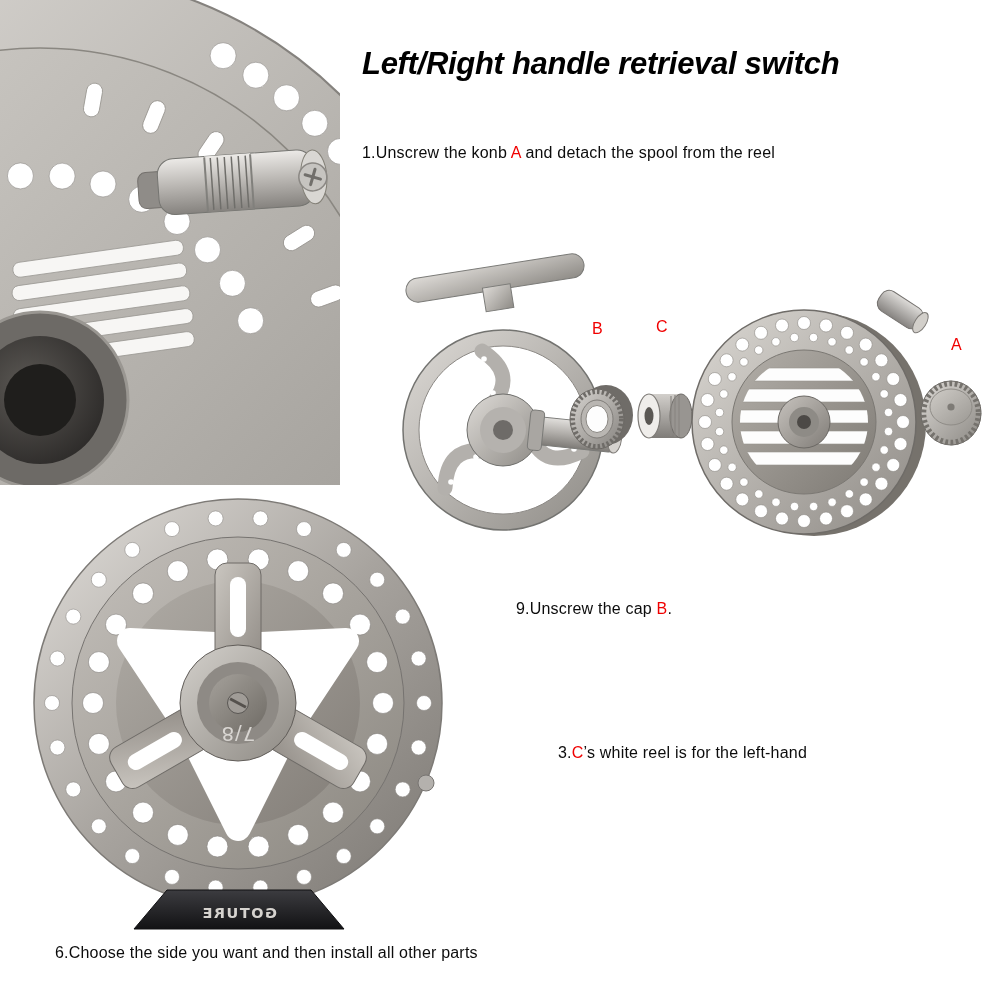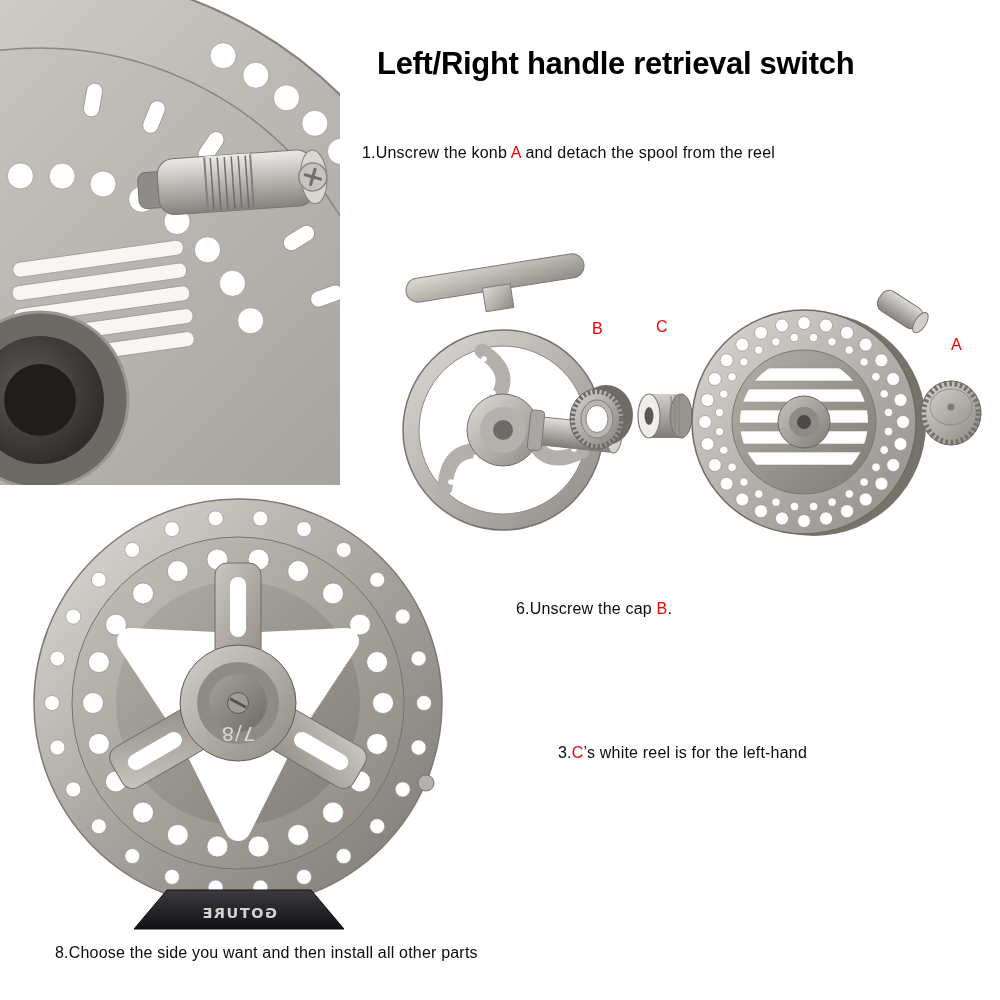--- a/index.html
+++ b/index.html
@@ -11,35 +11,35 @@
   .step .red{color:#f00000;}
   .part-label{font-size:16px;color:#f00000;white-space:nowrap;}
   svg{display:block;}
   svg text{font-family:"DejaVu Sans","Liberation Sans",sans-serif;}
 </style>
 </head>
 <body>
 
 <div class="page">
 
-  <div class="abs title" style="left:377px;top:46px;">Left/Right handle retrieval switch</div>
+  <div class="abs title" style="left:362px;top:46px;font-style:italic;">Left/Right handle retrieval switch</div>
 
   <div class="abs step" style="left:362px;top:144px;"><span>1.Unscrew the konb </span><span class="red">A</span><span> and detach the spool from the reel</span></div>
 
   <div class="abs part-label" style="left:592px;top:320px;">B</div>
   <div class="abs part-label" style="left:656px;top:318px;">C</div>
   <div class="abs part-label" style="left:951px;top:336px;">A</div>
 
-  <div class="abs step" style="left:516px;top:600px;"><span>6.Unscrew the cap </span><span class="red">B</span><span>.</span></div>
+  <div class="abs step" style="left:516px;top:600px;"><span>9.Unscrew the cap </span><span class="red">B</span><span>.</span></div>
 
   <div class="abs step" style="left:558px;top:741px;line-height:24px;">
     <span>3.</span><span class="red">C</span><span>’s white reel is for the left-hand</span><br>
   </div>
 
-  <div class="abs step" style="left:55px;top:944px;">8.Choose the side you want and then install all other parts</div>
+  <div class="abs step" style="left:55px;top:944px;">6.Choose the side you want and then install all other parts</div>
 
   <svg class="abs" style="left:0;top:0;" width="340" height="485" viewBox="0 0 340 485">
     <defs>
       <linearGradient id="cuA" x1="0" y1="0" x2="1" y2="1">
         <stop offset="0" stop-color="#e3e0dc"></stop>
           <stop offset="0.55" stop-color="#b4b1ac"></stop>
           <stop offset="1" stop-color="#8e8b86"></stop>
       </linearGradient>
       <linearGradient id="cuA2" x1="0" y1="0" x2="1" y2="1">
         <stop offset="0" stop-color="#d3d0cb"></stop>

